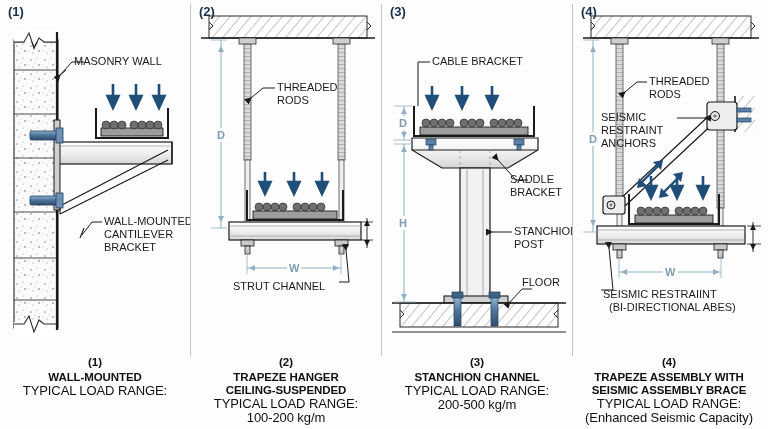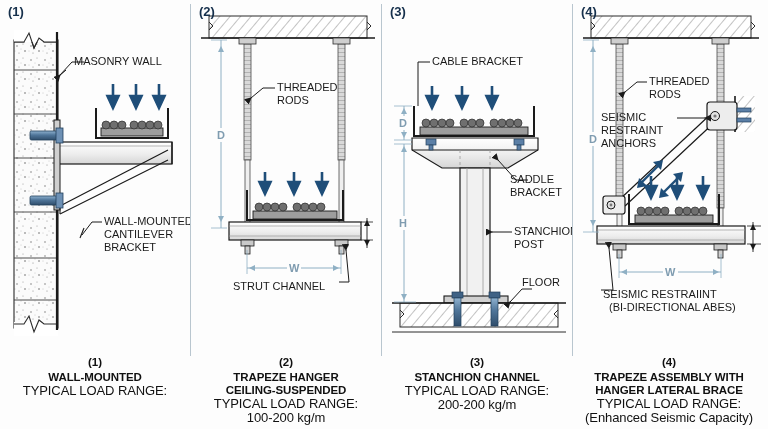--- a/index.html
+++ b/index.html
@@ -417,21 +417,21 @@
       <g>
         <path d="M128,302 L140,289 L150,289" fill="none" stroke="#1a1a1a" stroke-width="1" marker-start="url(#ah3)"></path>
         <text class="lbl" x="140" y="286">FLOOR</text>
       </g>
     </svg>
 
     <div class="caption" style="left:0;top:356px;width:190px;">
       <div class="num">(3)</div>
       <div class="ttl">STANCHION CHANNEL</div>
       <div class="sub">TYPICAL LOAD RANGE:</div>
-      <div class="sub">200-200 kg/m</div>
+      <div class="sub">200-500 kg/m</div>
     </div>
   </div>
 
   <div class="panel" style="left:573px;width:195px;">
     <div class="panel-num" style="left:8px;top:4px;">(4)</div>
 
     <svg width="195" height="350" viewBox="0 0 195 350">
       <defs>
         <pattern id="hatch4" width="8" height="8" patternUnits="userSpaceOnUse" patternTransform="rotate(40)">
           <rect width="8" height="8" fill="#ffffff"></rect>
@@ -568,19 +568,19 @@
       <g>
         <path d="M36,248 L40,290 L28,290" fill="none" stroke="#1a1a1a" stroke-width="1" marker-start="url(#ah4)"></path>
         <text class="lbl" x="30" y="298">SEISMIC RESTRAIINT</text>
         <text class="lbl" x="36" y="311">(BI-DIRECTIONAL ABES)</text>
       </g>
     </svg>
 
     <div class="caption" style="left:-3px;top:356px;width:198px;">
       <div class="num">(4)</div>
       <div class="ttl">TRAPEZE ASSEMBLY WITH</div>
-      <div class="ttl">HANGER LATERAL BRACE</div>
+      <div class="ttl">SEISMIC ASSEMBLY BRACE</div>
       <div class="sub">TYPICAL LOAD RANGE:</div>
       <div class="sub">(Enhanced Seismic Capacity)</div>
     </div>
   </div>
 
 </div>
 
 </body></html>

